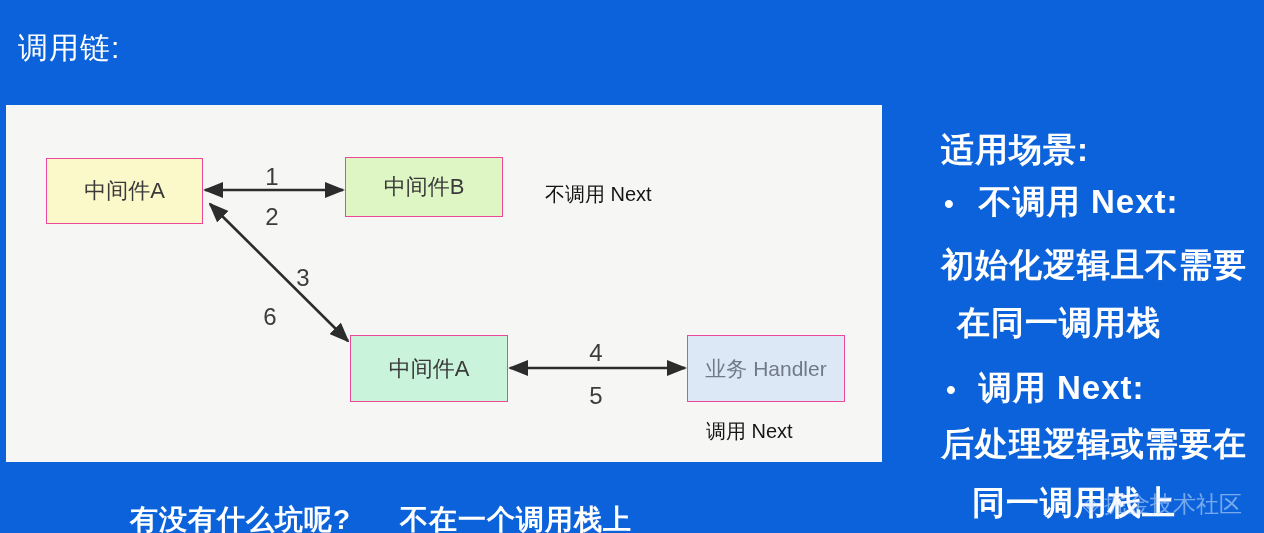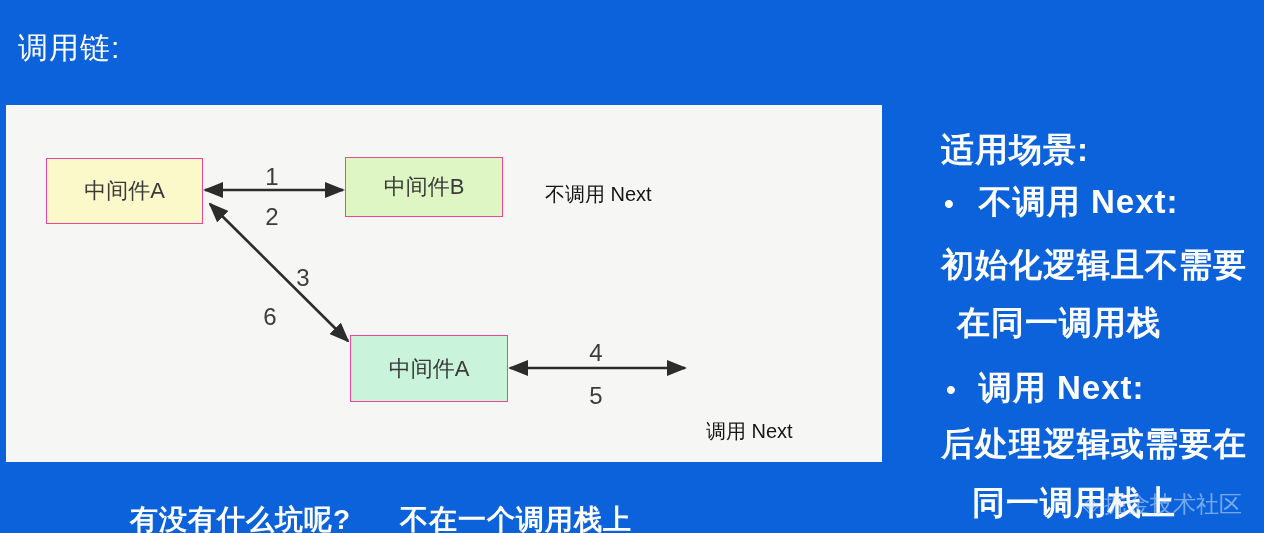--- a/index.html
+++ b/index.html
@@ -89,20 +89,21 @@
       </marker>
     </defs>
     <line x1="199" y1="85" x2="337" y2="85" stroke="#2c2c2c" stroke-width="2.6" marker-start="url(#ah)" marker-end="url(#ah)"></line>
     <line x1="204" y1="99" x2="342" y2="236" stroke="#2c2c2c" stroke-width="2.6" marker-start="url(#ah)" marker-end="url(#ah)"></line>
     <line x1="504" y1="263" x2="679" y2="263" stroke="#2c2c2c" stroke-width="2.6" marker-start="url(#ah)" marker-end="url(#ah)"></line>
   </svg>
 
   <div class="node node-a">中间件A</div>
   <div class="node node-b">中间件B</div>
   <div class="node node-c">中间件A</div>
+  <div class="node node-handler">业务 Handler</div>
 
   <div class="edge-label el-1">1</div>
   <div class="edge-label el-2">2</div>
   <div class="edge-label el-3">3</div>
   <div class="edge-label el-6">6</div>
   <div class="edge-label el-4">4</div>
   <div class="edge-label el-5">5</div>
 
   <div class="note note-no-next">不调用 Next</div>
   <div class="note note-next">调用 Next</div>

